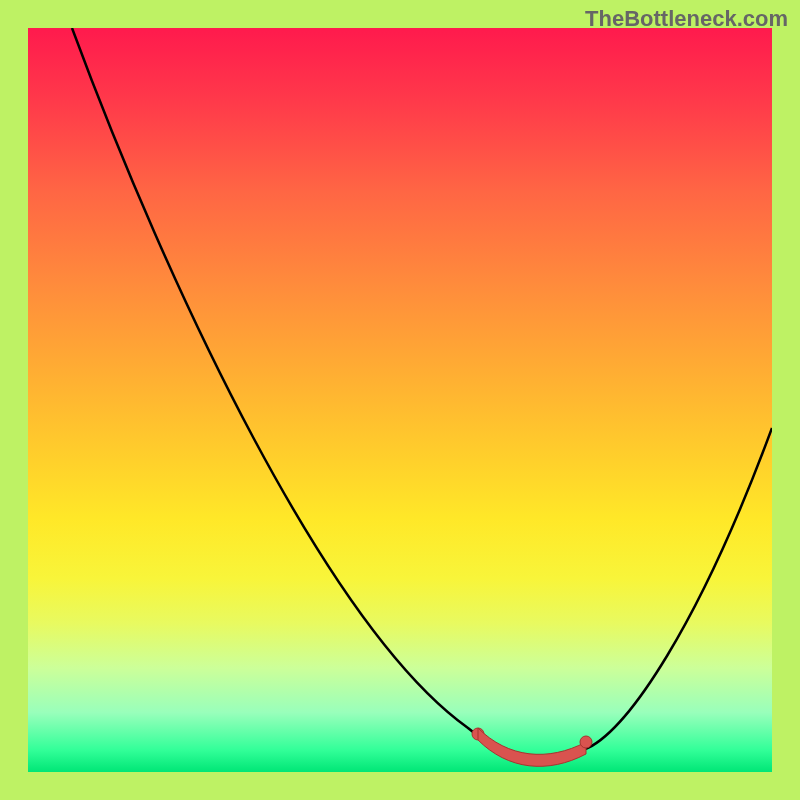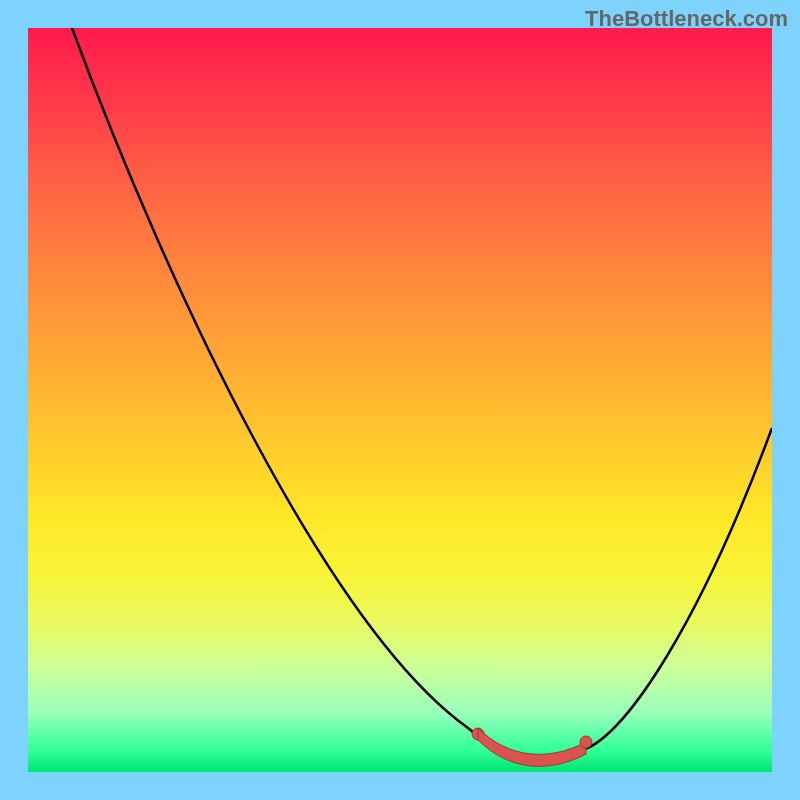--- a/index.html
+++ b/index.html
@@ -8,21 +8,21 @@
     width: 800px;
     height: 800px;
     background: #000;
     position: relative;
     font-family: Arial, Helvetica, sans-serif;
   }
   .container {
     position: relative;
     width: 800px;
     height: 800px;
-    background: #7dd3fc;
+    background: #bef264;
   }
   .watermark {
     position: absolute;
     top: 6px;
     right: 12px;
     color: #666;
     font-size: 22px;
     font-weight: 600;
     z-index: 10;
   }

